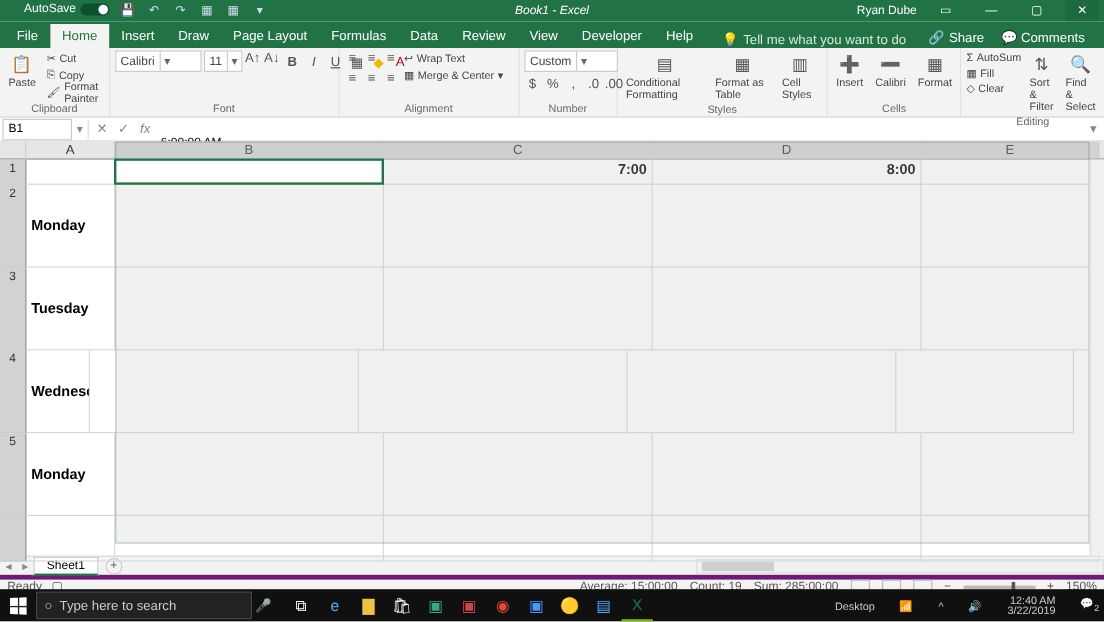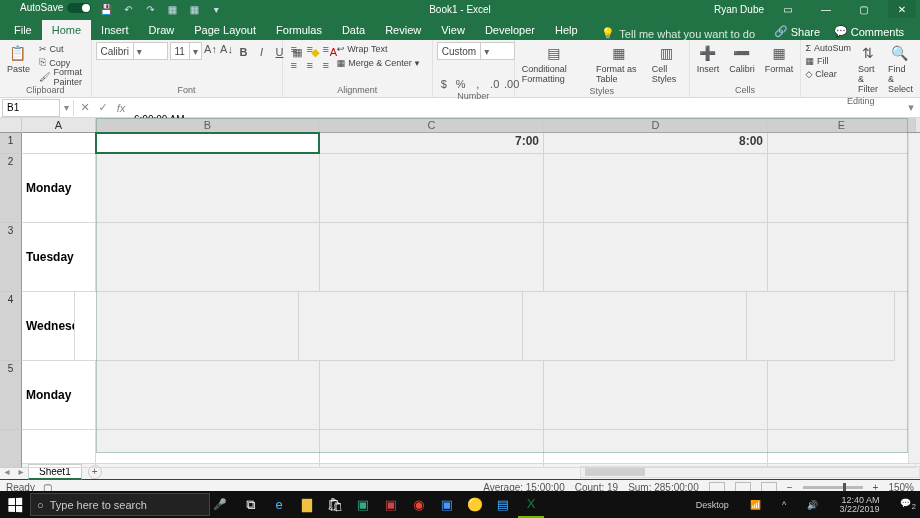--- a/index.html
+++ b/index.html
@@ -5,21 +5,21 @@
 * { margin: 0; padding: 0; box-sizing: border-box; font-family: "Segoe UI", Arial, sans-serif; user-select: none; }
 body { width: 920px; height: 518px; background: #fff; overflow: hidden; font-size: 11px; position: relative; }
 
 
 .titlebar { height: 18px; background: #217346; color: #fff; display: flex; align-items: center; font-size: 10px; position: relative; }
 .titlebar .left { display: flex; align-items: flex-start; gap: 8px; padding-left: 20px; }
 .autosave { display: flex; align-items: center; gap: 4px; }
 .autosave-toggle { width: 24px; height: 10px; background: #0d5030; border-radius: 6px; position: relative; }
 .autosave-toggle::after { content: ""; width: 8px; height: 8px; background: #fff; border-radius: 50%; position: absolute; right: 1px; top: 1px; }
 .qat-icon { width: 14px; height: 14px; display: flex; align-items: center; justify-content: center; color: #cde; }
-.titlebar .center { position: absolute; left: 50%; transform: translateX(-50%); }
+.titlebar .center { position: absolute; left: 50%; transform: translateX(-50%); font-style: italic; }
 .titlebar .right { margin-left: auto; display: flex; align-items: center; gap: 10px; padding-right: 4px; }
 .win-ctrl { width: 28px; height: 18px; display: flex; align-items: center; justify-content: center; color: #fff; font-size: 10px; }
 .win-ctrl.close { background: rgba(0,0,0,0.08); }
 
 
 .ribbontabs { height: 22px; background: #217346; display: flex; align-items: flex-end; color: #fff; font-size: 11px; padding: 0 4px; }
 .ribbontabs .tab { padding: 4px 10px; height: 20px; display: flex; align-items: center; }
 .ribbontabs .tab.active { background: #f3f3f3; color: #217346; font-weight: 400; }
 .ribbontabs .tabs-right { margin-left: auto; display: flex; gap: 2px; padding-right: 6px; }
 .tab-share, .tab-comments { display: flex; align-items: center; gap: 3px; padding: 2px 6px; }
@@ -73,21 +73,21 @@
 
 
 .sheettabs { height: 16px; border-top: 1px solid #d8d8d8; display: flex; align-items: center; font-size: 10px; background: #f3f3f3; }
 .sheettabs .navbtn { width: 14px; display: flex; justify-content: center; color: #888; }
 .sheet-tab { background: #fff; border: 1px solid #ccc; border-bottom: 2px solid #217346; padding: 1px 10px; }
 .add-sheet { width: 14px; height: 14px; border: 1px solid #ccc; border-radius: 50%; display: flex; align-items: center; justify-content: center; margin-left: 6px; color: #666; }
 .hscroll { margin-left: auto; width: 340px; height: 12px; background: #f0f0f0; border: 1px solid #ddd; display:flex; align-items:center;}
 .hscroll .thumb{width:60px;height:8px;background:#cfcfcf;margin-left:4px;}
 
 
-.statusbar { height: 16px; background: #f3f3f3; border-top: 1px solid #701a75; display: flex; align-items: center; font-size: 10px; color: #555; padding: 0 6px; }
+.statusbar { height: 16px; background: #f3f3f3; border-top: 4px solid #701a75; display: flex; align-items: center; font-size: 10px; color: #555; padding: 0 6px; }
 .statusbar .right { margin-left: auto; display: flex; align-items: center; gap: 10px; }
 .view-btn { width: 16px; height: 12px; border: 1px solid #bbb; }
 .zoom-slider { width: 60px; height: 3px; background: #bbb; position: relative; }
 .zoom-slider::after { content:""; position:absolute; left:40px; top:-3px; width:3px; height:9px; background:#555;}
 
 
 .taskbar { position: absolute; bottom: 0; left: 0; right: 0; height: 27px; background: #101010; display: flex; align-items: center; }
 .start { width: 30px; height: 27px; display: flex; align-items: center; justify-content: center; }
 .win-logo { width: 14px; height: 14px; display: grid; grid-template-columns: 1fr 1fr; grid-gap: 1px; transform: perspective(30px) rotateY(-10deg); }
 .win-logo span { background: #fff; }
@@ -230,21 +230,21 @@
             <span>▦</span>
             <span>Merge &amp; Center</span>
             <span>▾</span>
           </div>
       </div>
     </div>
     <div class="group-label">Alignment</div>
   </div>
 
   <div class="group" style="min-width:82px">
-    <div class="group-ctrls" style="flex-direction:column;gap:17px">
+    <div class="group-ctrls" style="flex-direction:column;gap:3px">
       <div class="dd" style="width:78px">
           <span>Custom</span>
           <span class="caret">▾</span>
         </div>
       <div style="display:flex;gap:3px">
         <span class="small-ico">$</span>
         <span class="small-ico">%</span>
         <span class="small-ico">,</span>
         <span class="small-ico">.0</span>
         <span class="small-ico">.00</span>

